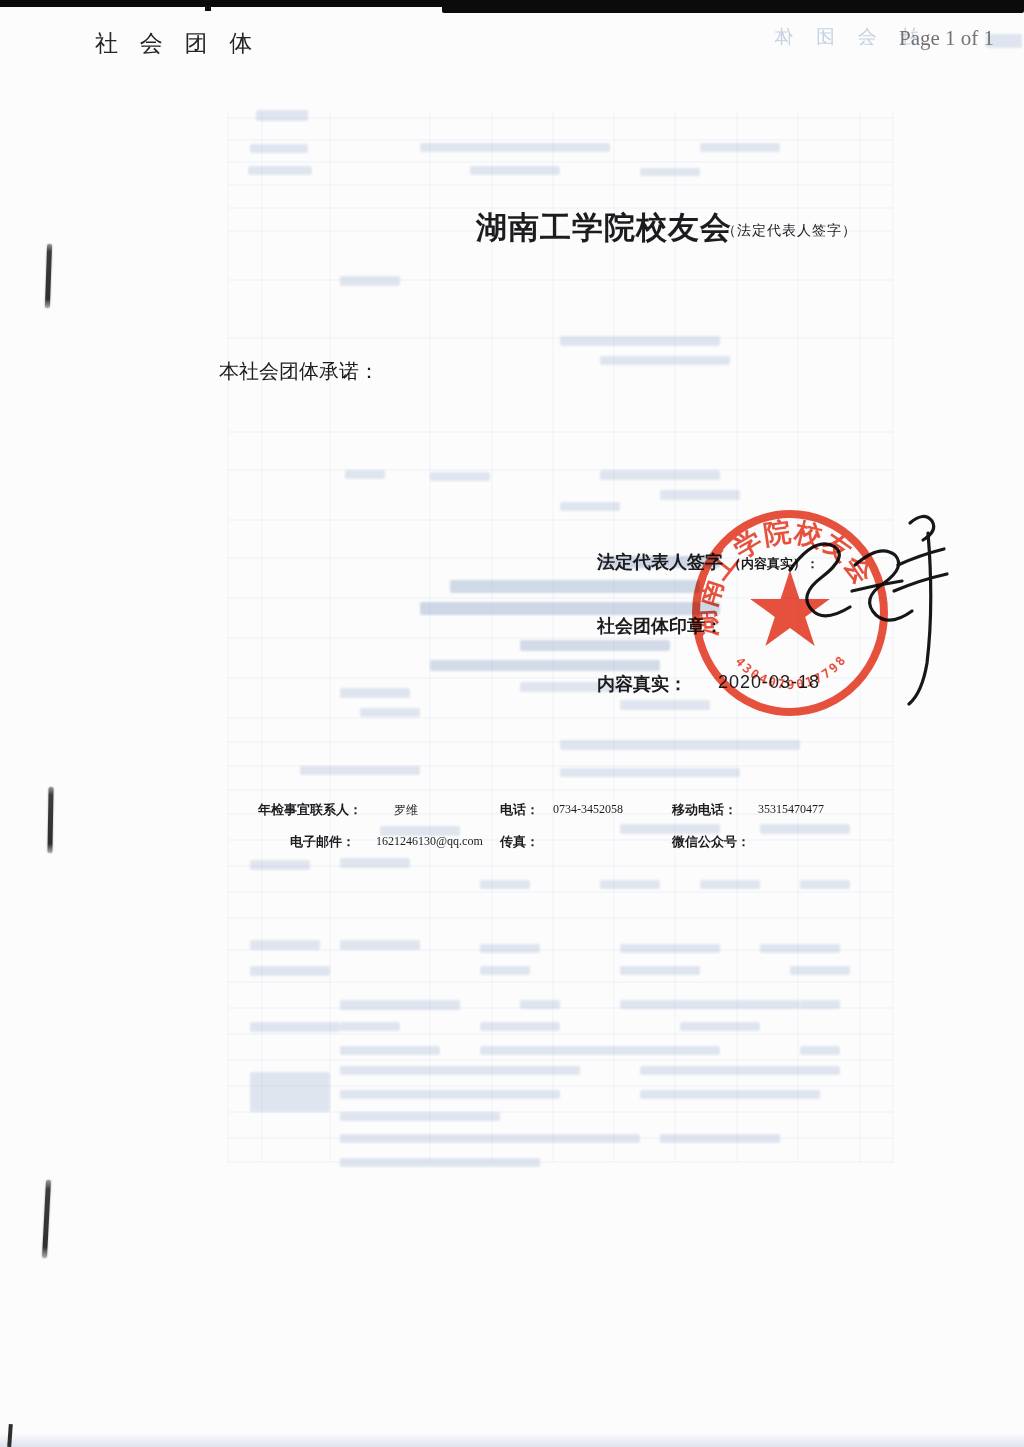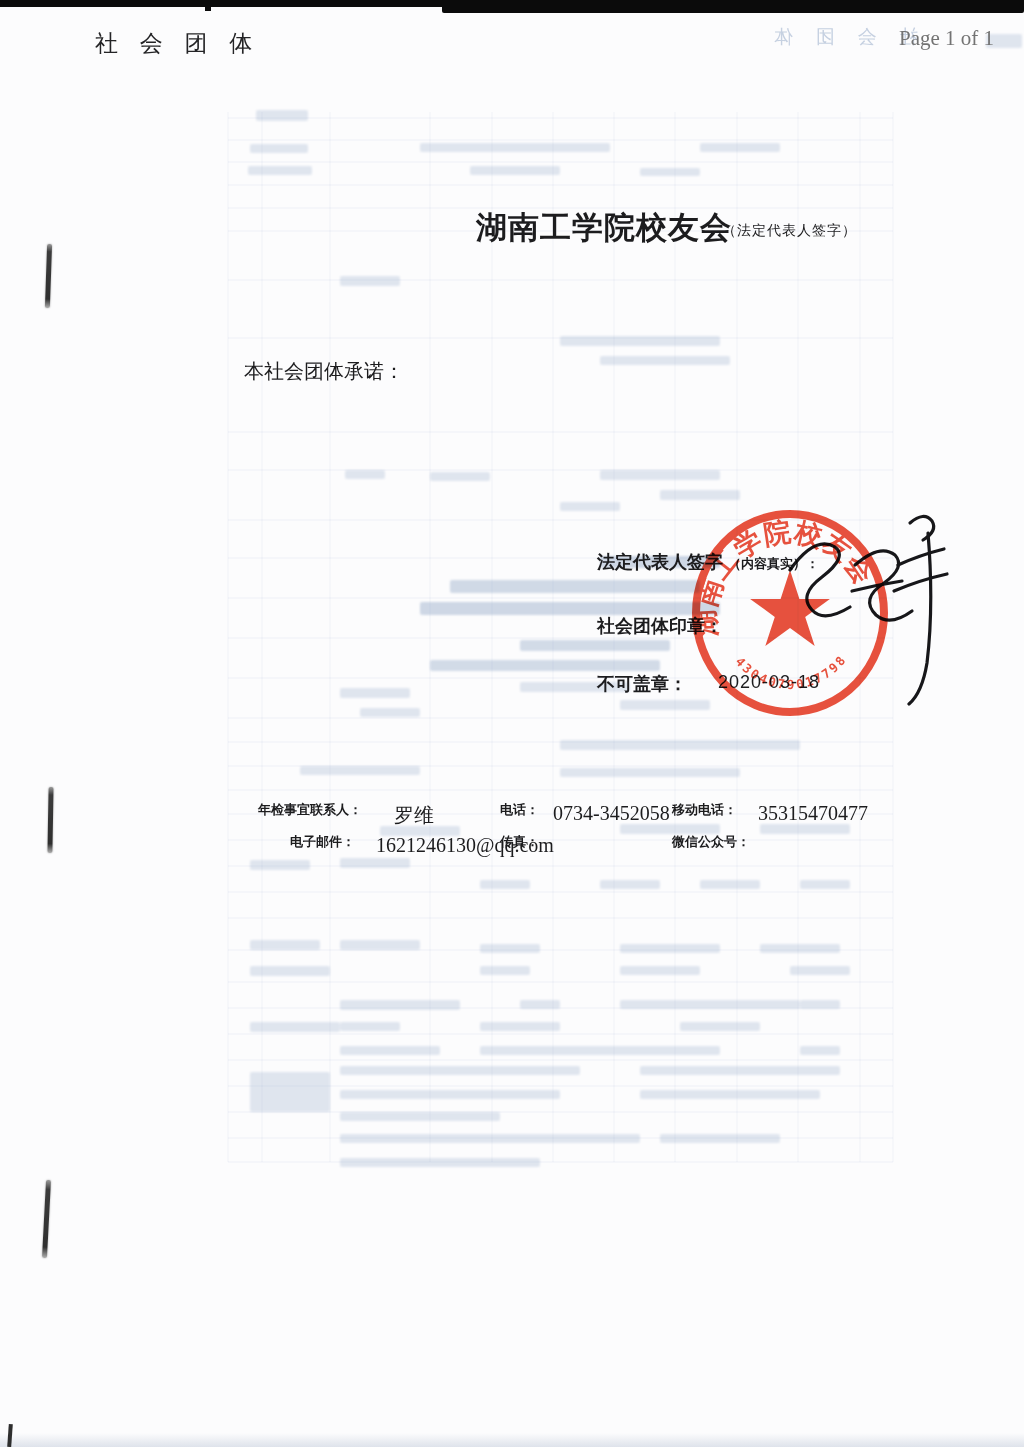--- a/index.html
+++ b/index.html
@@ -37,21 +37,21 @@
   .hdr-left{position:absolute;top:28px;left:95px;z-index:3;
     font-family:"Liberation Serif", serif;font-size:23px;letter-spacing:8px;color:#242426;}
   .hdr-right{position:absolute;top:26px;left:899px;z-index:3;
     font-family:"Liberation Serif", serif;font-size:21px;color:#737373;}
   
   .org-name{position:absolute;top:207px;left:476px;z-index:3;
     font-size:31px;font-weight:bold;letter-spacing:1px;}
   .org-note{position:absolute;top:222px;left:722px;z-index:3;font-size:14px;letter-spacing:1px;}
   .report-title{position:absolute;top:275px;left:424px;z-index:3;
     font-size:30px;font-weight:bold;letter-spacing:2px;}
-  .promise{position:absolute;top:355px;left:244px;width:632px;z-index:3;
+  .promise{position:absolute;top:355px;left:219px;width:632px;z-index:3;
     font-size:20px;line-height:33px;text-align:justify;}
   .promise .body-text{text-indent:2em;margin:0;}
   .sig-row{position:absolute;left:597px;z-index:3;font-size:18px;font-weight:bold;white-space:nowrap;}
   .sig-note{font-size:13px;font-weight:bold;}
   .row-sign{top:550px;}
   .row-seal{top:614px;}
   .row-date{top:672px;}
   .date-val{position:absolute;top:672px;left:718px;z-index:3;font-size:18px;letter-spacing:1px;}
   
   #stamp{position:absolute;left:688px;top:508px;z-index:4;mix-blend-mode:multiply;opacity:.93;}
@@ -59,21 +59,21 @@
   #stamp .star{fill:var(--stamp-red);}
   #stamp .arcname{fill:var(--stamp-red);font-family:"Liberation Sans",sans-serif;
     font-size:27px;font-weight:bold;letter-spacing:1px;}
   #stamp .arccode{fill:var(--stamp-red);font-family:"DejaVu Sans Mono",monospace;
     font-size:12.5px;font-weight:bold;letter-spacing:2.5px;}
   #signature{position:absolute;left:760px;top:495px;z-index:5;mix-blend-mode:multiply;}
   #signature path{fill:none;stroke:#17171a;stroke-width:3.2;stroke-linecap:round;stroke-linejoin:round;}
   
   .contact span{position:absolute;z-index:3;white-space:nowrap;}
   .clabel{font-weight:bold;font-size:13px;}
-  .cval{font-family:"Liberation Serif", serif;font-size:20px;}
+  .cval{font-family:"Liberation Serif", serif;font-size:12px;}
 </style>
 </head>
 <body>
 
 <div id="page">
 
   <div id="ghost">
       <svg width="1024" height="1447">
         <line x1="228" y1="118" x2="893" y2="118" stroke="#8fa6c6" stroke-opacity="0.13"></line>
         <line x1="228" y1="140" x2="893" y2="140" stroke="#8fa6c6" stroke-opacity="0.13"></line>
@@ -207,21 +207,21 @@
 
   <div class="promise">
     <div>本社会团体承诺：</div>
   </div>
 
   <div class="sig-row row-sign">
     <span>法定代表人签字</span>
     <span class="sig-note">（内容真实）：</span>
   </div>
   <div class="sig-row row-seal">社会团体印章：</div>
-  <div class="sig-row row-date">不可盖章：</div>
+  <div class="sig-row row-date">内容真实：</div>
   <div class="date-val">2020-03-18</div>
 
   <svg id="stamp" width="205" height="212" viewBox="0 0 205 212">
     <defs>
       <path id="arcTop" d="M 30,132 A 75,77 0 1 1 174,132" fill="none"></path>
       <path id="arcBottom" d="M 44,150 A 71,73 0 0 0 160,150" fill="none"></path>
     </defs>
     <ellipse class="ring" cx="102" cy="105" rx="94" ry="99"></ellipse>
     <polygon class="star" points="102,62 111.4,91.1 141.9,91 117.2,108.9 126.7,138 102,120 77.3,138 86.8,108.9 62.1,91 92.6,91.1"></polygon>
     <text class="arcname"><textPath href="#arcTop" startOffset="4">湖南工学院校友会</textPath></text>

